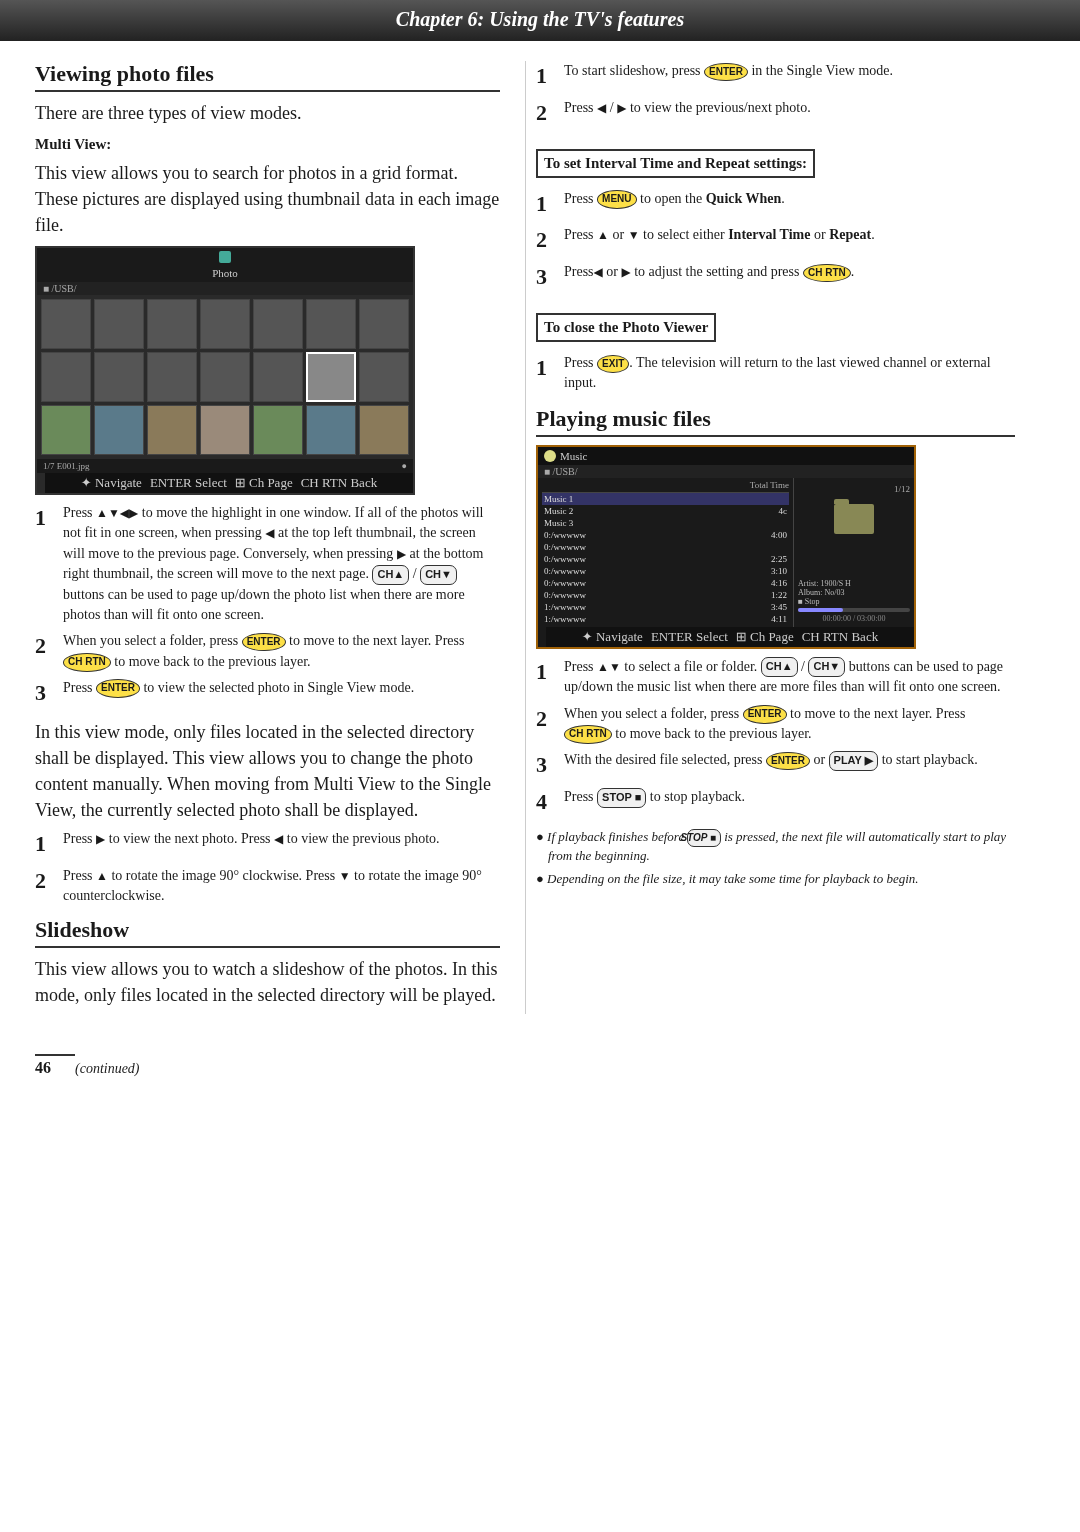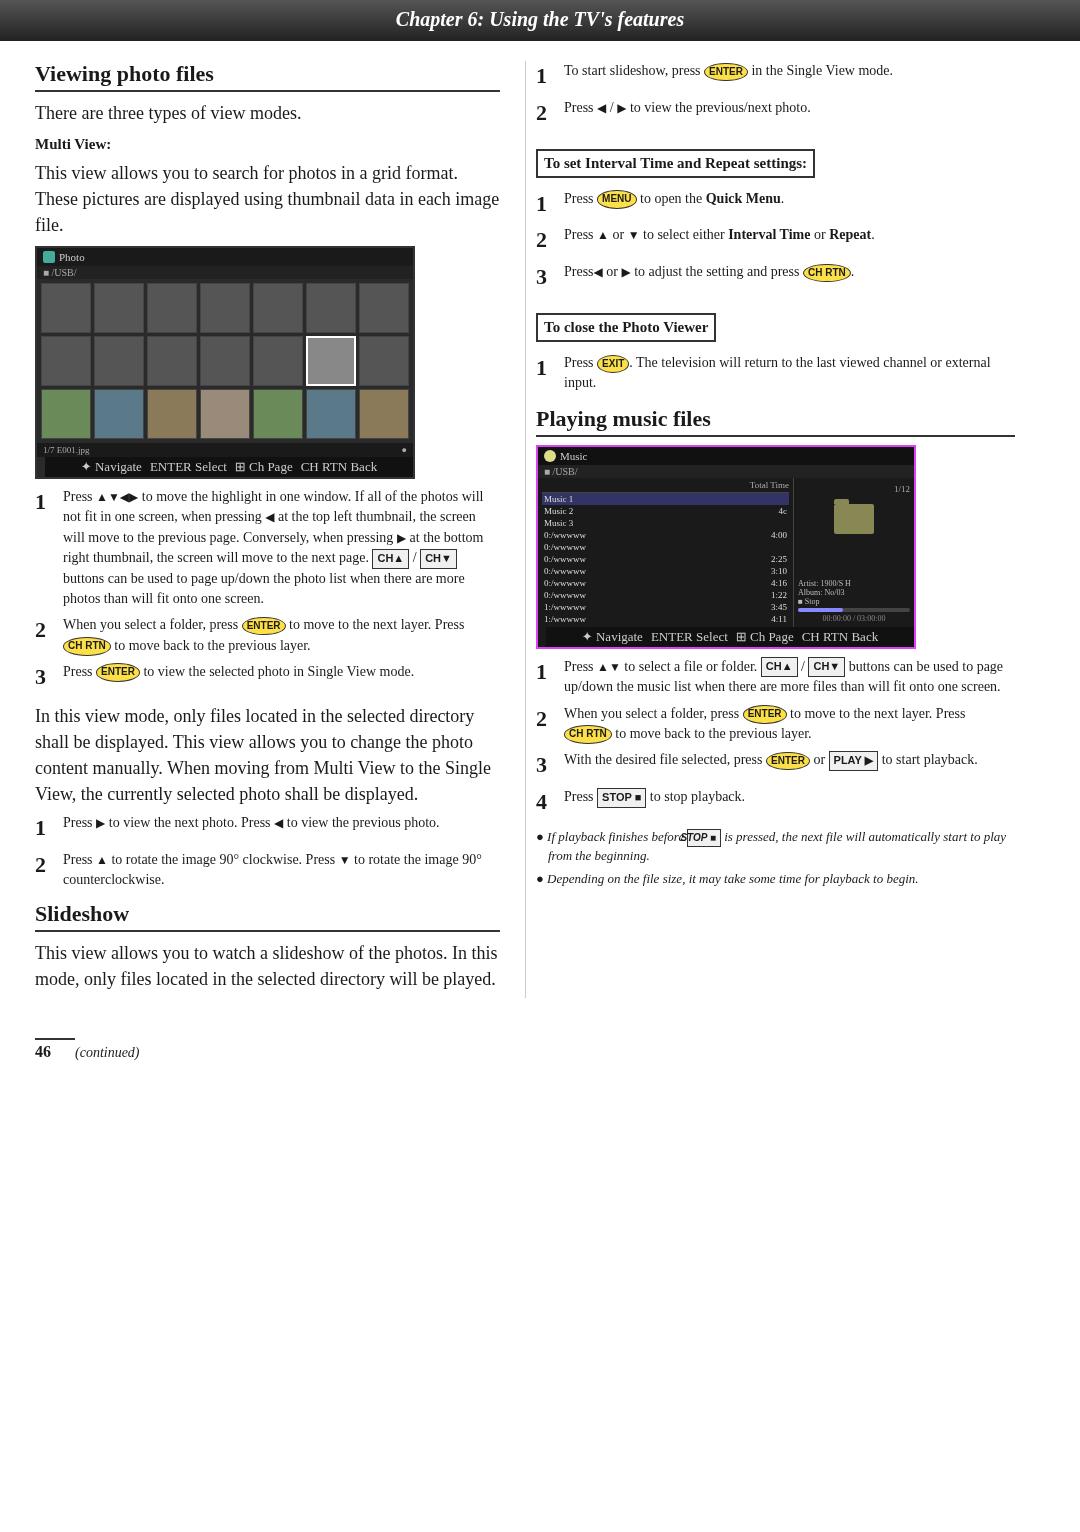--- a/index.html
+++ b/index.html
@@ -95,21 +95,21 @@
     .step-text {
       font-size: 14px;
       line-height: 1.45;
       flex: 1;
     }
 
     
     .btn-icon {
       display: inline-block;
       border: 1.5px solid #333;
-      border-radius: 0;
+      border-radius: 7px;
       padding: 1px 4px;
       font-size: 11px;
       font-weight: bold;
       background: #f0f0f0;
       vertical-align: middle;
       font-family: Arial, sans-serif;
       white-space: nowrap;
     }
     .btn-circle {
       display: inline-block;
@@ -138,20 +138,21 @@
       max-width: 380px;
       font-size: 11px;
       color: #eee;
     }
     .screenshot-titlebar {
       background: #1a1a1a;
       padding: 3px 6px;
       display: flex;
       align-items: center;
       gap: 4px;
+      flex-direction: column;
     }
     .screenshot-icon {
       width: 12px;
       height: 12px;
       background: #4a9;
       border-radius: 2px;
       display: inline-block;
     }
     .screenshot-title-text {
       color: #ccc;
@@ -198,21 +199,21 @@
       display: flex;
       gap: 8px;
       justify-content: center;
       color: #ccc;
       font-size: 13px;
       margin-left: 8px;
     }
 
     
     .music-screenshot {
-      border: 2px solid #d946ef;
+      border: 2px solid #a16207;
       background: #1a1a1a;
       margin: 8px 0;
       width: 100%;
       max-width: 380px;
       font-size: 10px;
       color: #eee;
     }
     .music-titlebar {
       background: #111;
       padding: 3px 6px;
@@ -478,21 +479,21 @@
       </li>
     </ol>
 
     <div>
       <div class="sub-heading-box">To set Interval Time and Repeat settings:</div>
 
       <ol class="steps-list" style="margin-top:6px;">
         <li class="step-item">
           <span class="step-num">1</span>
           <span class="step-text">
-            Press <span class="btn-small btn-circle">MENU</span> to open the <strong>Quick Menu</strong>.
+            Press <span class="btn-small btn-circle">MENU</span> to open the <strong>Quick When</strong>.
           </span>
         </li>
         <li class="step-item">
           <span class="step-num">2</span>
           <span class="step-text">
             Press <span class="inline-arrows">▲</span> or <span class="inline-arrows">▼</span> to select either <strong>Interval Time</strong> or <strong>Repeat</strong>.
           </span>
         </li>
         <li class="step-item">
           <span class="step-num">3</span>

